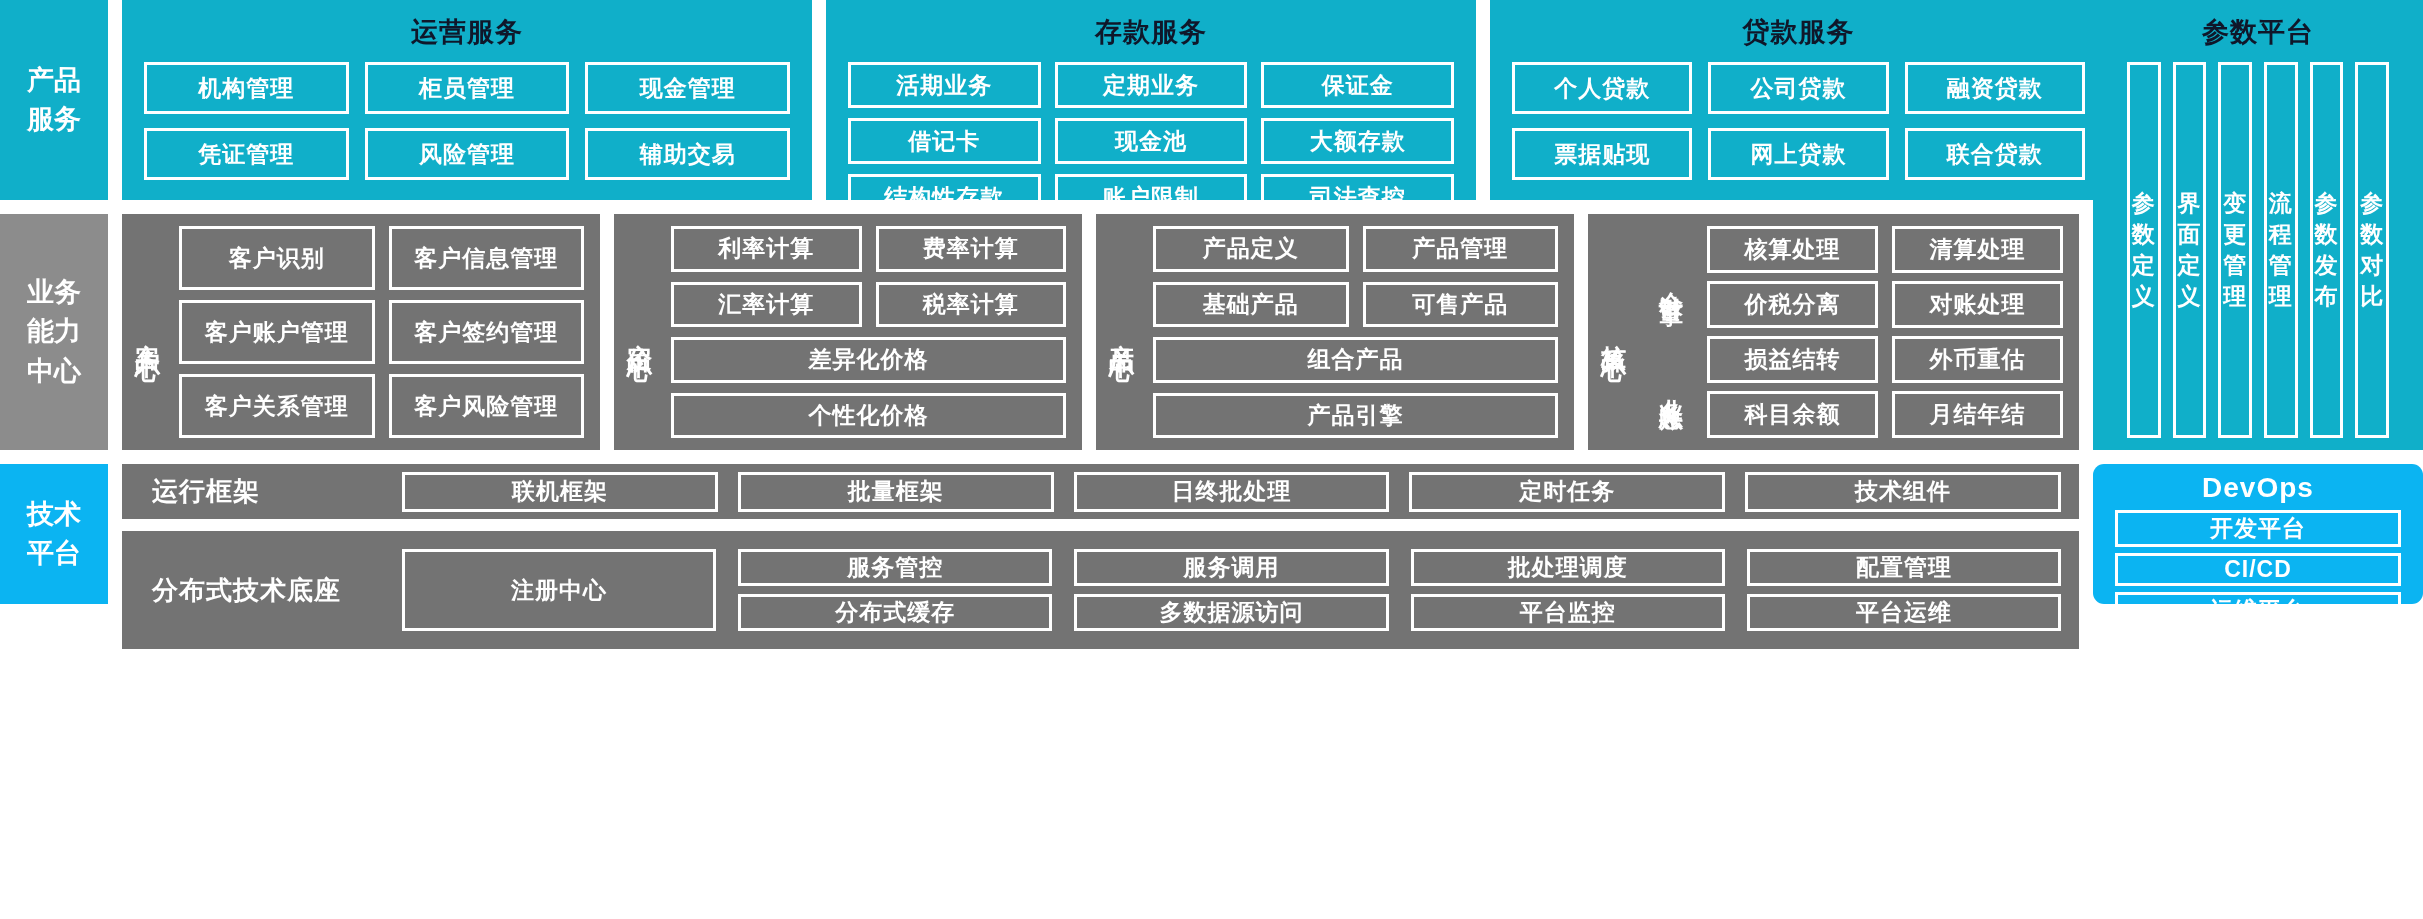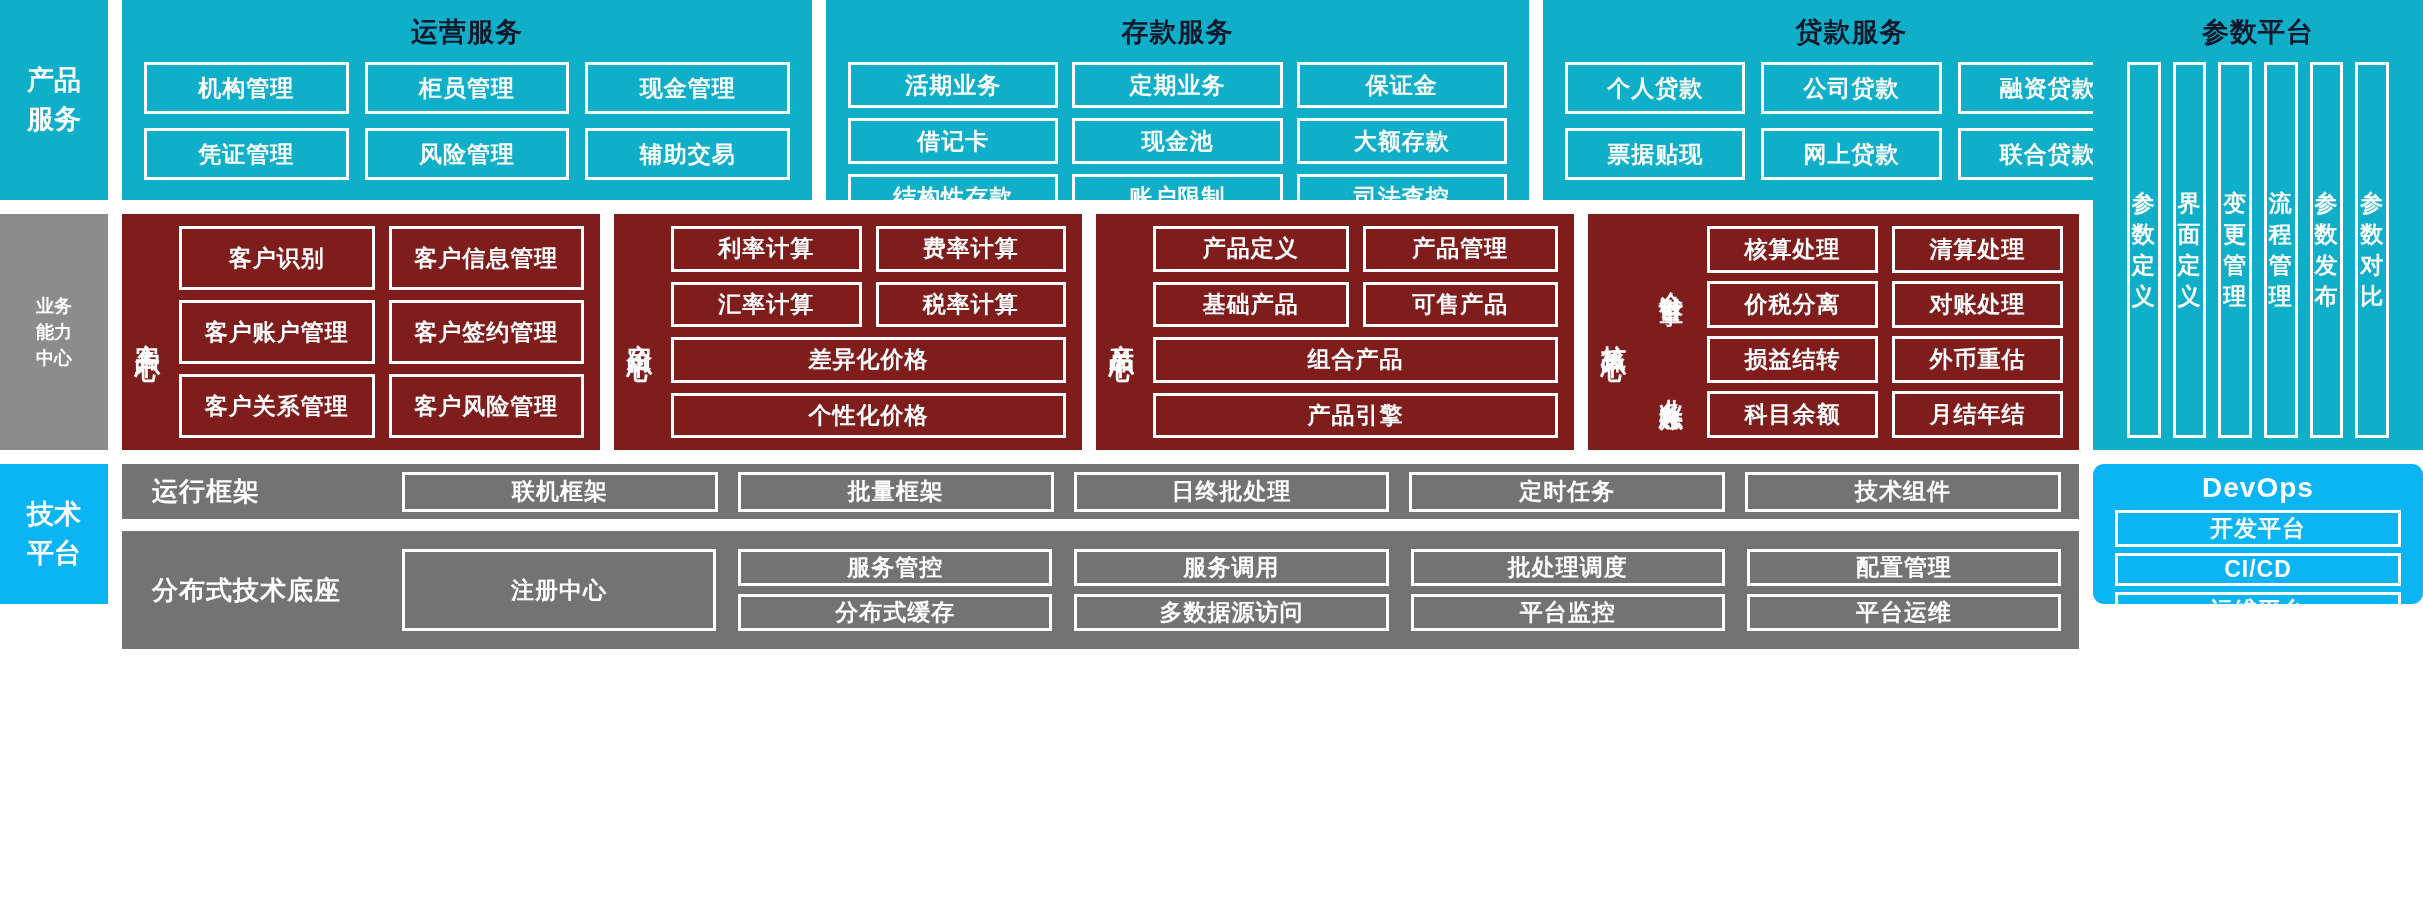--- a/index.html
+++ b/index.html
@@ -56,21 +56,21 @@
   }
 
   
   #band-top{
     position:absolute;left:0;top:0;width:2423px;height:200px;
     display:flex;gap:14px;
   }
   #rail-product{width:108px;height:200px;font-size:27px;}
 
   #panel-ops{width:690px;}
-  #panel-dep{width:703px;}
+  #panel-dep{width:650px;}
   #panel-loan{width:617px;}
   #panel-param{width:330px;}
 
   #panel-ops .grid,#panel-loan .grid{
     display:grid;grid-template-columns:repeat(3,1fr);
     gap:14px 16px;padding:0 22px 14px 22px;
   }
   #panel-ops .cell,#panel-loan .cell{height:52px;}
 
   #panel-dep .grid{
@@ -88,24 +88,24 @@
     display:flex;flex-direction:row;gap:12px;
     padding:0 34px 12px 34px;flex:1;
   }
   #panel-param .cell{flex:1;min-height:0;font-size:23px;}
 
   
   #band-mid{
     position:absolute;left:0;top:214px;width:2079px;height:236px;
     display:flex;gap:14px;
   }
-  #rail-capability{width:108px;height:236px;font-size:18px;}
+  #rail-capability{width:108px;height:236px;font-size:27px;}
 
   .center-box{
-    background:#7f1d1d;display:flex;align-items:stretch;
+    background:#737373;display:flex;align-items:stretch;
     box-sizing:border-box;
   }
   .center-box .vert{font-size:25px;padding:0 10px;}
   .center-box .inner{flex:1;display:flex;flex-direction:column;
     gap:10px;padding:12px 16px 12px 4px;}
   .center-box .r2{display:grid;grid-template-columns:1fr 1fr;gap:10px 14px;flex:1;}
   .center-box .full{display:flex;flex:1;}
   .center-box .cell{width:100%;font-size:23px;}
 
   #box-customer{width:480px;}

